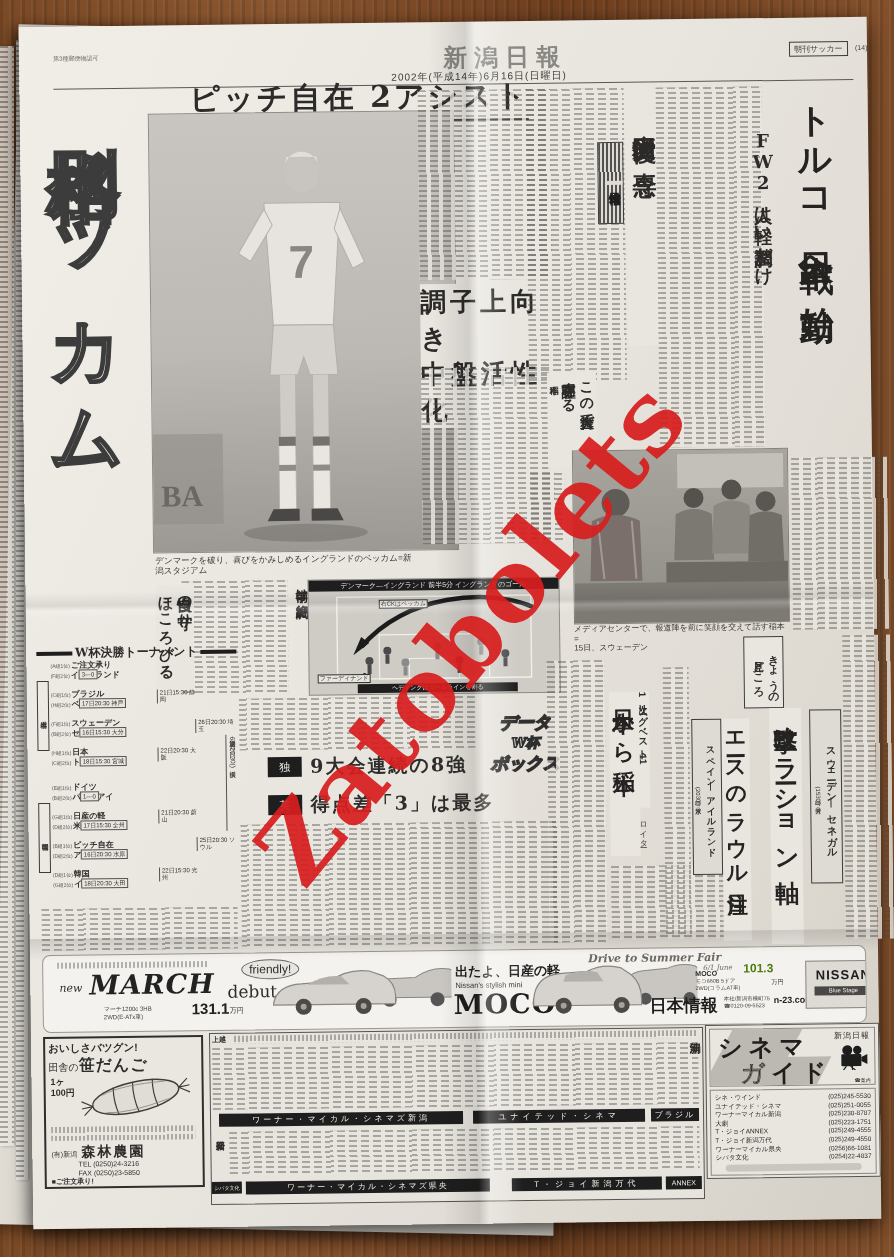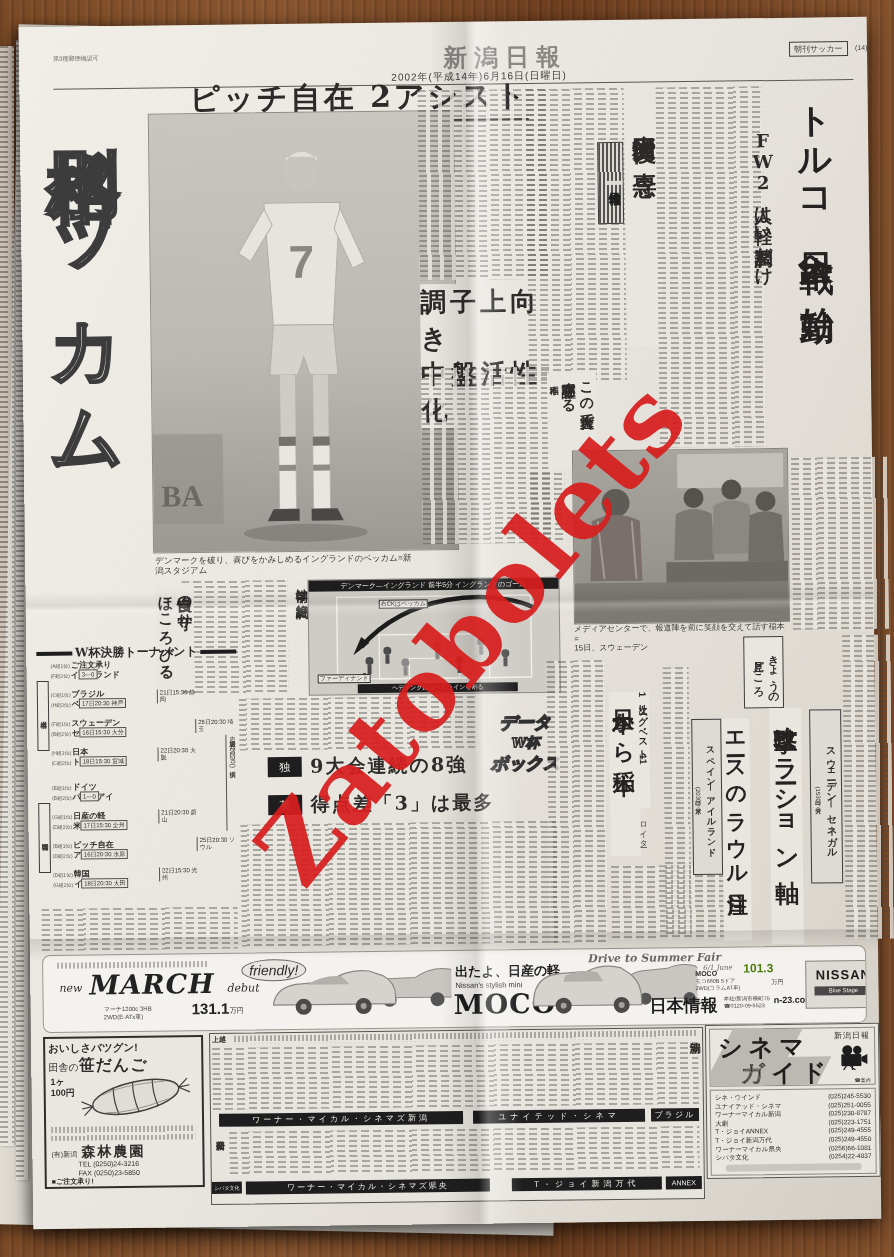--- a/index.html
+++ b/index.html
@@ -290,26 +290,26 @@
   <div class="a box v" style="left:664px;top:700px;width:26px;height:150px;padding:2px 1px;background:#dedbd5;text-align:center">
     <span style="font-size:9px;font-weight:bold">スペイン―アイルランド</span>
     <span style="font-size:6px;display:block">(20時30分 水原)</span>
   </div>
   <div class="a sim" style="left:816px;top:618px;width:48px;height:304px"></div>
 
   <div class="a" style="left:12px;top:928px;width:822px;height:76px;background:#f4f2ee;border:1px solid #9a978f;border-radius:8px;overflow:hidden">
     <div class="a simh" style="left:14px;top:7px;width:150px;height:6px"></div>
     <span class="a serif" style="left:16px;top:26px;font-size:11px;font-style:italic">new</span>
     <span class="a serif" style="left:46px;top:14px;font-size:27px;font-weight:bold;font-style:italic;letter-spacing:1px;color:#222">MARCH</span>
-    <span class="a serif" style="left:184px;top:28px;font-size:11px;font-style:italic">debut</span>
+    <span class="a serif" style="left:184px;top:28px;font-size:17px;">debut</span>
     <span class="a" style="left:60px;top:50px;font-size:6px;color:#444">マーチ1200c 3HB</span>
     <span class="a" style="left:60px;top:58px;font-size:6px;color:#444">2WD(E-ATx車)</span>
     <span class="a" style="left:148px;top:46px;font-size:15px;font-weight:bold;color:#222">131.1</span>
     <span class="a" style="left:186px;top:52px;font-size:7px">万円</span>
-    <span class="a" style="left:198px;top:6px;font-size:14px;font-style:italic;border:1px solid #666;border-radius:50%;padding:2px 7px;background:#e8e6e1">friendly!</span>
+    <span class="a" style="left:198px;top:6px;font-size:12px;border:1px solid #666;border-radius:50%;padding:2px 7px;background:#e8e6e1">friendly!</span>
     <svg class="a" style="left:224px;top:10px" width="184" height="60" viewBox="0 0 184 60">
       <path d="M96,34 q4,-16 26,-17 l26,-1 q16,-11 34,-8 l12,4 q10,6 10,18 l0,6 H96 Z" fill="#c9c6c1" stroke="#8a8782" stroke-width="1"></path>
       <circle cx="122" cy="38" r="7" fill="#555"></circle>
         <circle cx="170" cy="38" r="7" fill="#555"></circle>
       <path d="M6,40 q4,-18 28,-19 l28,-2 q18,-13 40,-10 l14,5 q12,7 12,20 l0,8 H6 Z" fill="#d6d3ce" stroke="#8a8782" stroke-width="1.2"></path>
       <path d="M40,22 q16,-10 34,-8 l8,8 Z" fill="#b3b0ab"></path>
       <circle cx="36" cy="44" r="8" fill="#4c4a47"></circle>
         <circle cx="96" cy="44" r="8" fill="#4c4a47"></circle>
       <circle cx="36" cy="44" r="3" fill="#a5a29d"></circle>
         <circle cx="96" cy="44" r="3" fill="#a5a29d"></circle>

